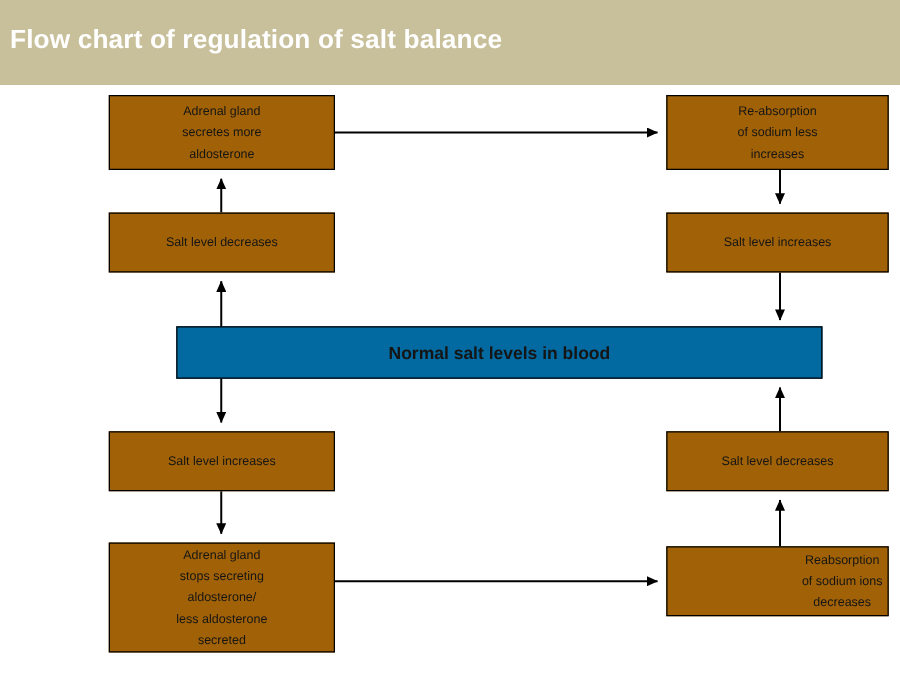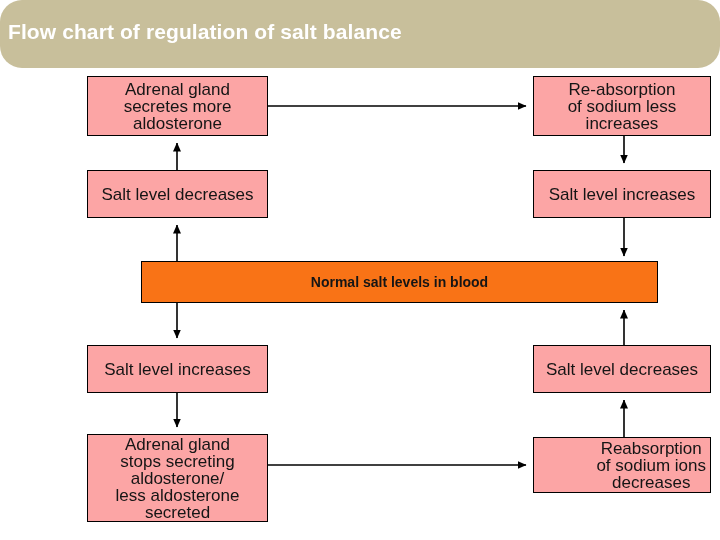--- a/index.html
+++ b/index.html
@@ -17,21 +17,20 @@
   }
 
   
   #title-bar {
     position: absolute;
     left: 0;
     top: 0;
     width: 720px;
     height: 68px;
     background: #c8bf9b;
-    border-radius: 22px;
   }
   #title-text {
     position: absolute;
     left: 8px;
     top: 20px;
     font-size: 21px;
     font-weight: bold;
     color: #ffffff;
     letter-spacing: 0.1px;
     white-space: nowrap;
@@ -48,38 +47,38 @@
   #chart-svg {
     position: absolute;
     left: 0;
     top: 0;
   }
 
   .node {
     position: absolute;
     box-sizing: border-box;
     border: 1.6px solid #000000;
-    background: #fca5a5;
+    background: #a16207;
     display: flex;
     align-items: center;
     justify-content: center;
     text-align: center;
     color: #151515;
-    font-size: 17px;
+    font-size: 10px;
     line-height: 17px;
     font-family: "Liberation Sans", sans-serif;
   }
   .node span {
     display: block;
     padding: 0 4px;
     white-space: pre-line;
   }
 
   .node.center-bar {
-    background: #f97316;
+    background: #0369a1;
     font-weight: bold;
     font-size: 14px;
   }
 
   
   #node-adrenal-secretes   { left: 87px;  top: 8px;   width: 181px; height: 60px; }
   #node-reabsorption-inc   { left: 533px; top: 8px;   width: 178px; height: 60px; }
   #node-salt-decreases-top { left: 87px;  top: 102px; width: 181px; height: 48px; }
   #node-salt-increases-top { left: 533px; top: 102px; width: 178px; height: 48px; }
   #node-normal-levels      { left: 141px; top: 193px; width: 517px; height: 42px; }

